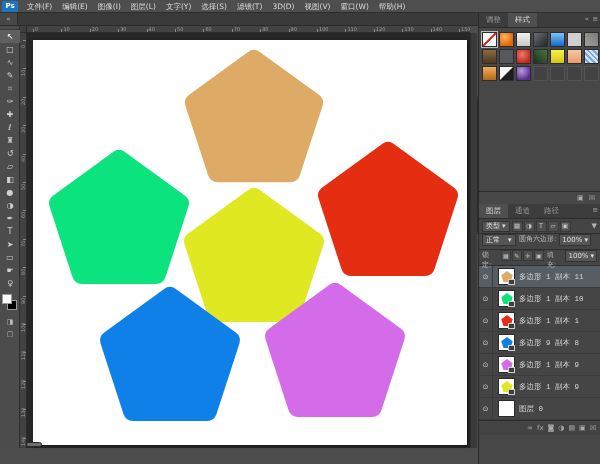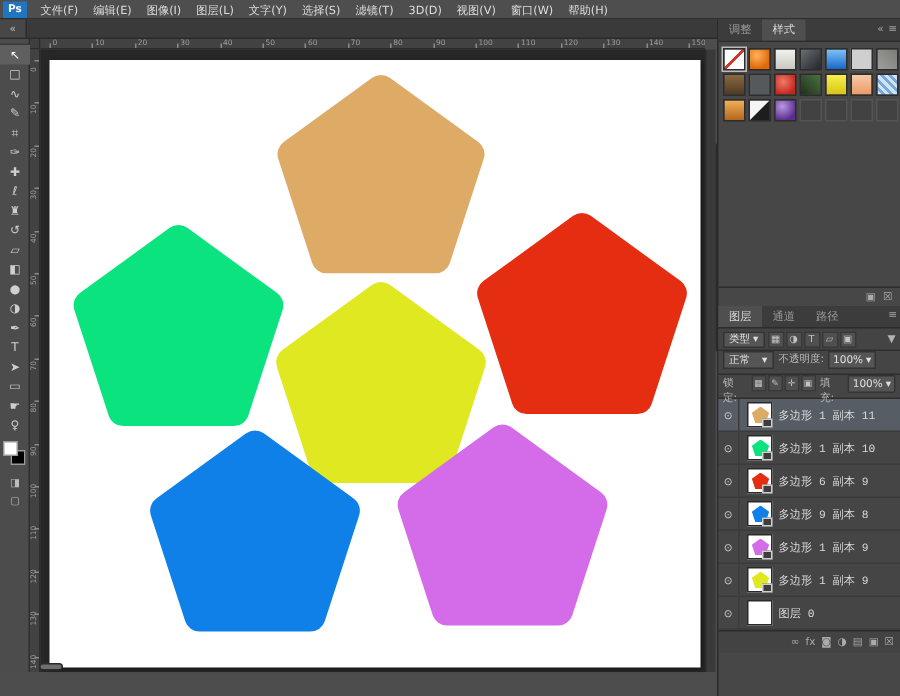--- a/index.html
+++ b/index.html
@@ -363,21 +363,21 @@
           <span class="f-icon">▣</span>
         </span>
       <span class="funnel">▼</span>
     </div>
 
     <div class="blend-row">
       <span class="blend-select">
         <span>正常</span>
         <span>▾</span>
       </span>
-      <span class="lab-dim">不透明度:</span>
+      <span class="lab-dim">圆角六边形:</span>
       <span class="pct-box">
         <span>100%</span>
         <span>▾</span>
       </span>
     </div>
 
     <div class="lock-row">
       <span class="lab-dim">锁定:</span>
       <span id="lock-icons" style="display:flex;gap:1px;">
           <span class="lock-icon">▦</span>
@@ -414,21 +414,21 @@
           <span class="layer-name">多边形 1 副本 10</span>
         </div>
         <div class="layer-row">
           <div class="eye-cell">
             <span>⊙</span>
           </div>
           <div class="thumb">
             <div class="pent" style="background: rgb(229, 45, 18);"></div>
             <span class="badge"></span>
           </div>
-          <span class="layer-name">多边形 6 副本 9</span>
+          <span class="layer-name">多边形 1 副本 1</span>
         </div>
         <div class="layer-row">
           <div class="eye-cell">
             <span>⊙</span>
           </div>
           <div class="thumb">
             <div class="pent" style="background: rgb(15, 128, 232);"></div>
             <span class="badge"></span>
           </div>
           <span class="layer-name">多边形 9 副本 8</span>

